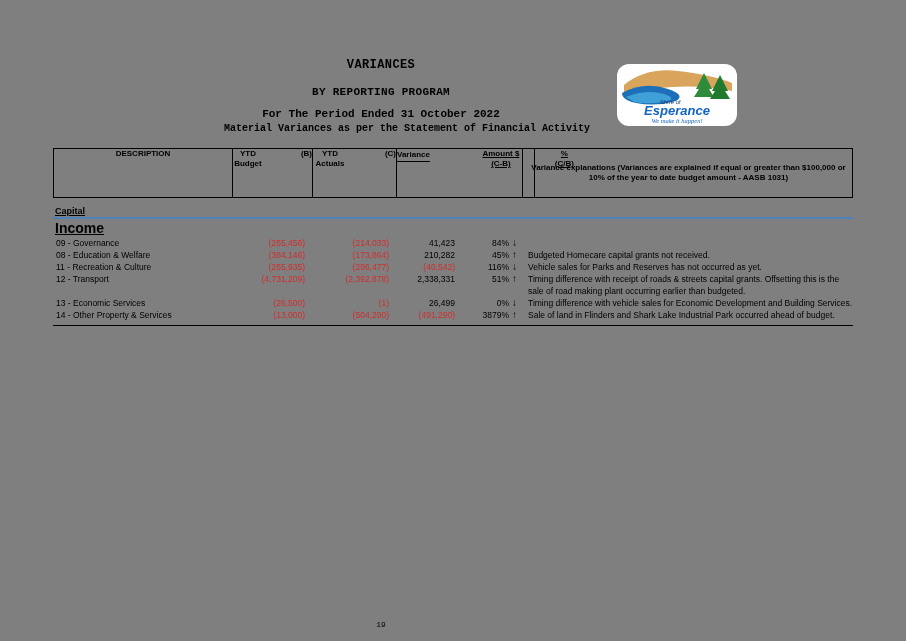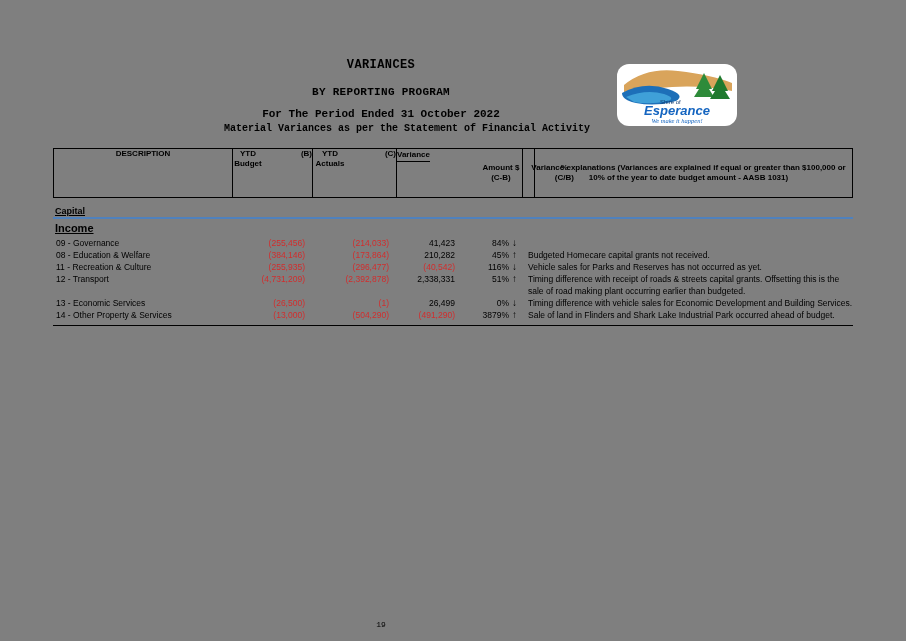--- a/index.html
+++ b/index.html
@@ -28,31 +28,31 @@
     grid-template-columns:178px 80px 84px 126px 332px;
     border:1.5px solid #000;
     height:50px;
     font-size:8px;font-weight:bold;text-align:center;
   }
   .th{border-left:1.5px solid #000;display:flex;flex-direction:row;justify-content:center;line-height:10px;gap:38px;}
   .th:first-child{border-left:none;}
   .c-variance{padding:0;justify-content:flex-start;}
   .vtitle{border-bottom:1.5px solid #000;height:13px;line-height:12px;}
   .vsub{display:grid;grid-template-columns:66px 60px;flex:1;}
-  .vsub .th-sub{display:flex;flex-direction:column;justify-content:center;line-height:10px;}
+  .vsub .th-sub{display:flex;flex-direction:column;justify-content:flex-start;line-height:10px;text-decoration:underline;}
   .vsub .th-sub + .th-sub{border-left:1.5px solid #000;}
   .c-expl{padding:2px 0;line-height:10px;display:block;align-content:center;}
   .c-expl .rest{font-weight:bold;}
 
   .section-capital{
     margin-top:7px;font-size:9px;font-weight:bold;line-height:12px;
     border-bottom:2px solid var(--blue-line);padding-left:2px;
   }
   .section-capital span{text-decoration:underline;}
-  .section-income{margin-top:3px;font-size:11px;font-weight:bold;line-height:12px;padding-left:2px;}
+  .section-income{margin-top:3px;font-size:14px;font-weight:bold;line-height:12px;padding-left:2px;}
   .section-income span{text-decoration:underline;}
 
   .tbody{margin-top:3px;}
   .tr{
     display:grid;
     grid-template-columns:178px 80px 84px 66px 60px 332px;
     font-size:8.5px;line-height:12px;
   }
   .tr.gap{}
   .td.desc{padding-left:3px;}

